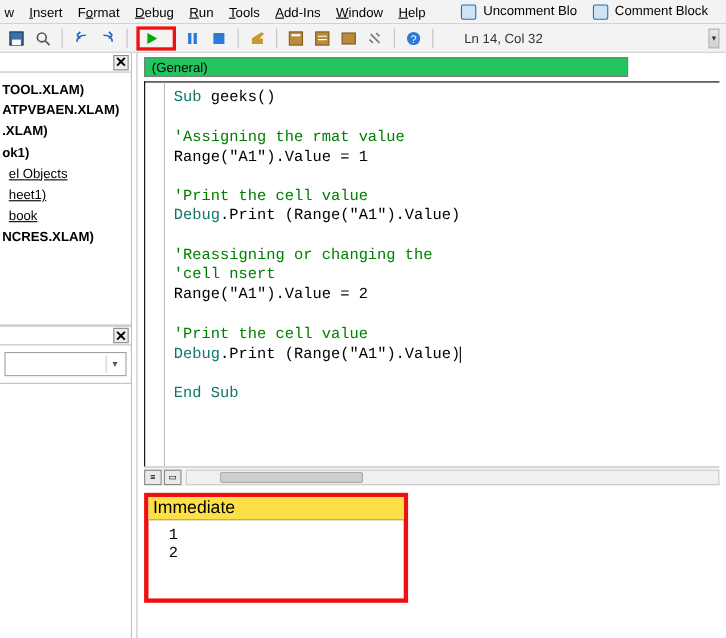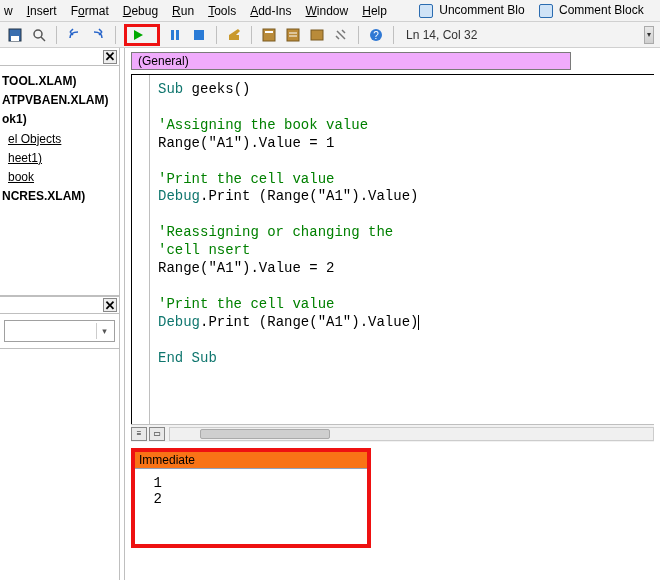--- a/index.html
+++ b/index.html
@@ -55,21 +55,21 @@
     border-radius: 2px;
   }
   .tbtn svg { display: block; }
   .run-box {
     border: 3px solid #e11;
     padding: 0 10px 0 2px;
     height: 22px;
     display: flex; align-items: center;
   }
   .pos-label {
-    margin-left: 4px;
+    margin-left: 20px;
     font-size: 12px;
     color: #333;
   }
   .toolbar-end {
     margin-left: auto;
     width: 10px; height: 18px;
     background: linear-gradient(#e9e9e9,#cfcfcf);
     border: 1px solid #aaa;
     display:flex; align-items:center; justify-content:center;
     font-size:8px; color:#333;
@@ -133,21 +133,21 @@
     border-left: 1px solid #bfbfbf;
     margin-left: 4px;
   }
   .objbox-row {
     display:flex; align-items:center;
     padding: 4px 6px 0 6px;
     gap: 4px;
   }
   .objbox {
     border: 1px solid #7a7a7a;
-    background:#f0abfc;
+    background:#22c55e;
     padding: 1px 6px;
     width: 440px;
     font-size: 12px;
   }
   .code-wrap {
     margin: 4px 6px 0 6px;
     border-top: 1px solid #000;
     border-left: 1px solid #000;
     height: 350px;
     position: relative;
@@ -194,24 +194,24 @@
 
   
   .immediate {
     margin: 6px 6px 0 6px;
     border: 4px solid #e11;
     width: 240px;
     height: 100px;
     display:flex; flex-direction:column;
   }
   .imm-hdr {
-    background: #f97316;
+    background: #fde047;
     border-bottom: 1px solid #8fa2bd;
     padding: 1px 4px;
-    font-size: 12px;
+    font-size: 16px;
   }
   .imm-body {
     font-family: Consolas, "Courier New", monospace;
     font-size: 14px;
     white-space: pre;
     padding: 6px 10px;
     flex:1;
   }
 </style>
 </head>
@@ -328,20 +328,21 @@
 
 <div class="main">
 
   <div class="left">
     <div class="panel-hdr">
       <div class="close-x">✕</div>
     </div>
     <div class="tree">
       <div>TOOL.XLAM)</div>
       <div>ATPVBAEN.XLAM)</div>
+      <div>.XLAM)</div>
       <div>ok1)</div>
       <div class="child">el Objects</div>
       <div class="child">heet1)</div>
       <div class="child">book</div>
       <div></div>
       <div>NCRES.XLAM)</div>
     </div>
 
     <div class="panel-hdr" style="border-top:1px solid #bfbfbf">
       <div class="close-x">✕</div>
@@ -356,21 +357,21 @@
     <div class="objbox-row">
       <div class="objbox">
         <span>(General)</span>
       </div>
     </div>
 
     <div class="code-wrap">
       <div class="gutter-split"></div>
 <div class="code"><span class="kw">Sub</span><span> geeks()</span>
 
-<span class="cm">'Assigning the book value</span>
+<span class="cm">'Assigning the rmat value</span>
 <span>Range(</span><span>"A1"</span><span>).Value = 1</span>
 
 <span class="cm">'Print the cell value</span>
 <span class="kw">Debug</span><span>.Print (Range(</span><span>"A1"</span><span>).Value)</span>
 
 <span class="cm">'Reassigning or changing the</span>
 <span class="cm">'cell nsert</span>
 <span>Range(</span><span>"A1"</span><span>).Value = 2</span>
 
 <span class="cm">'Print the cell value</span>

